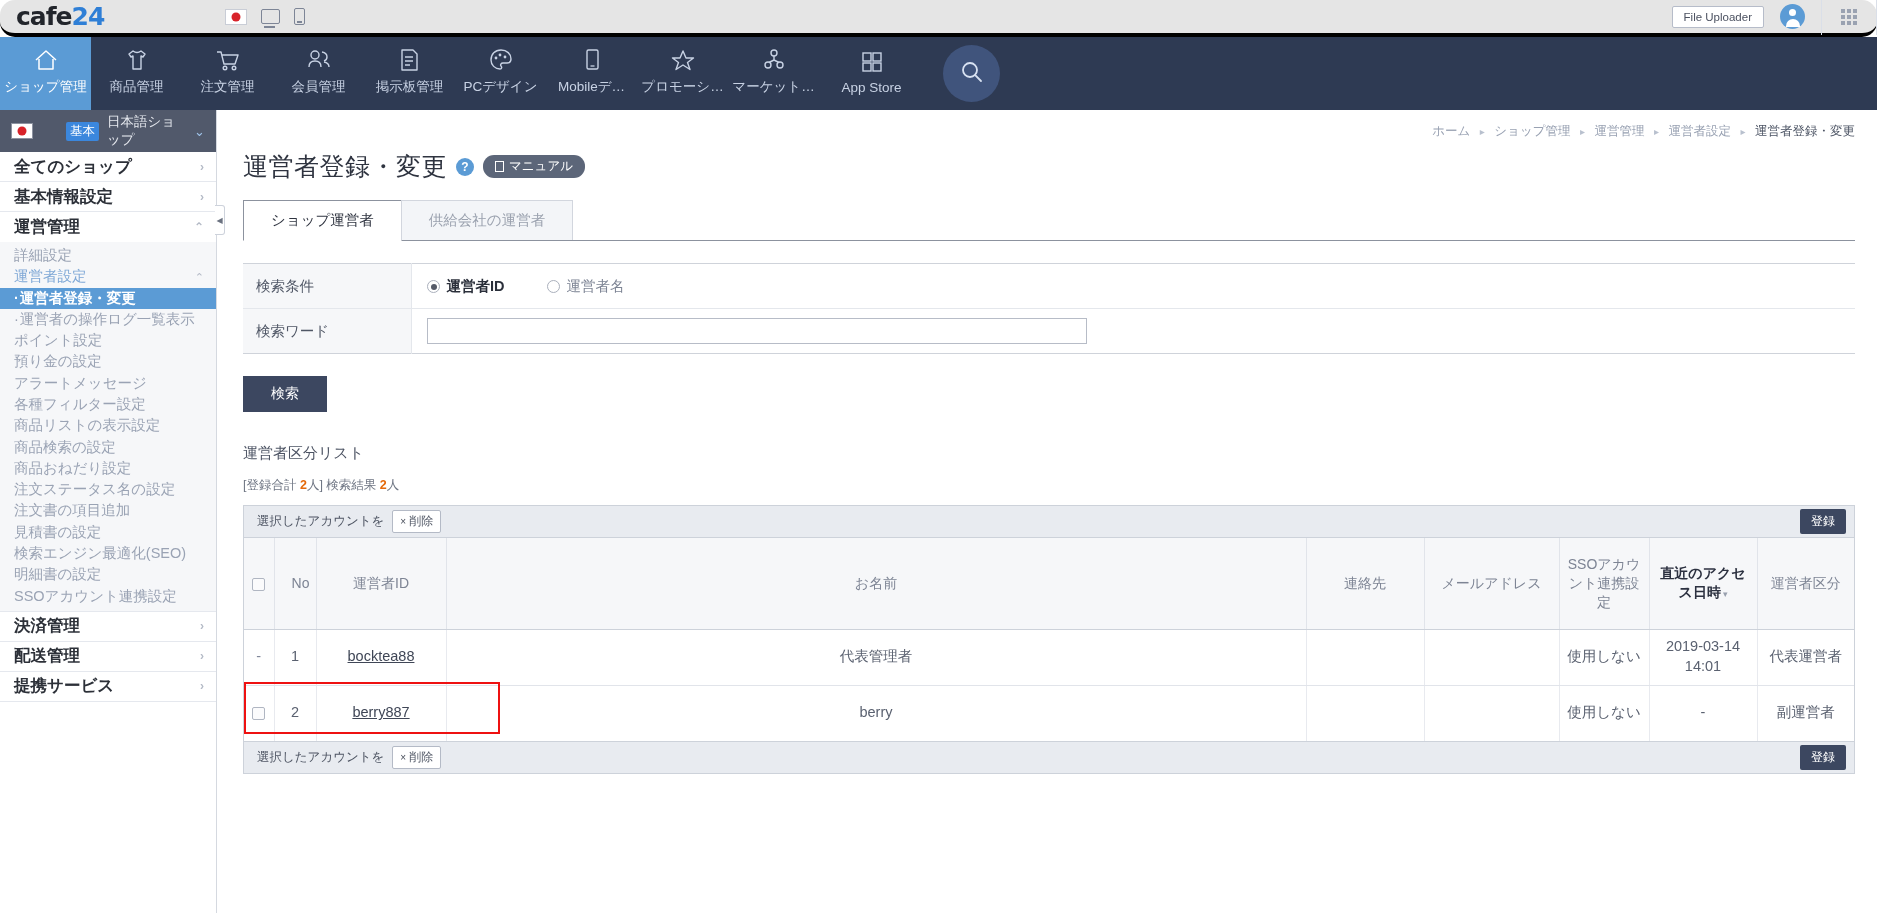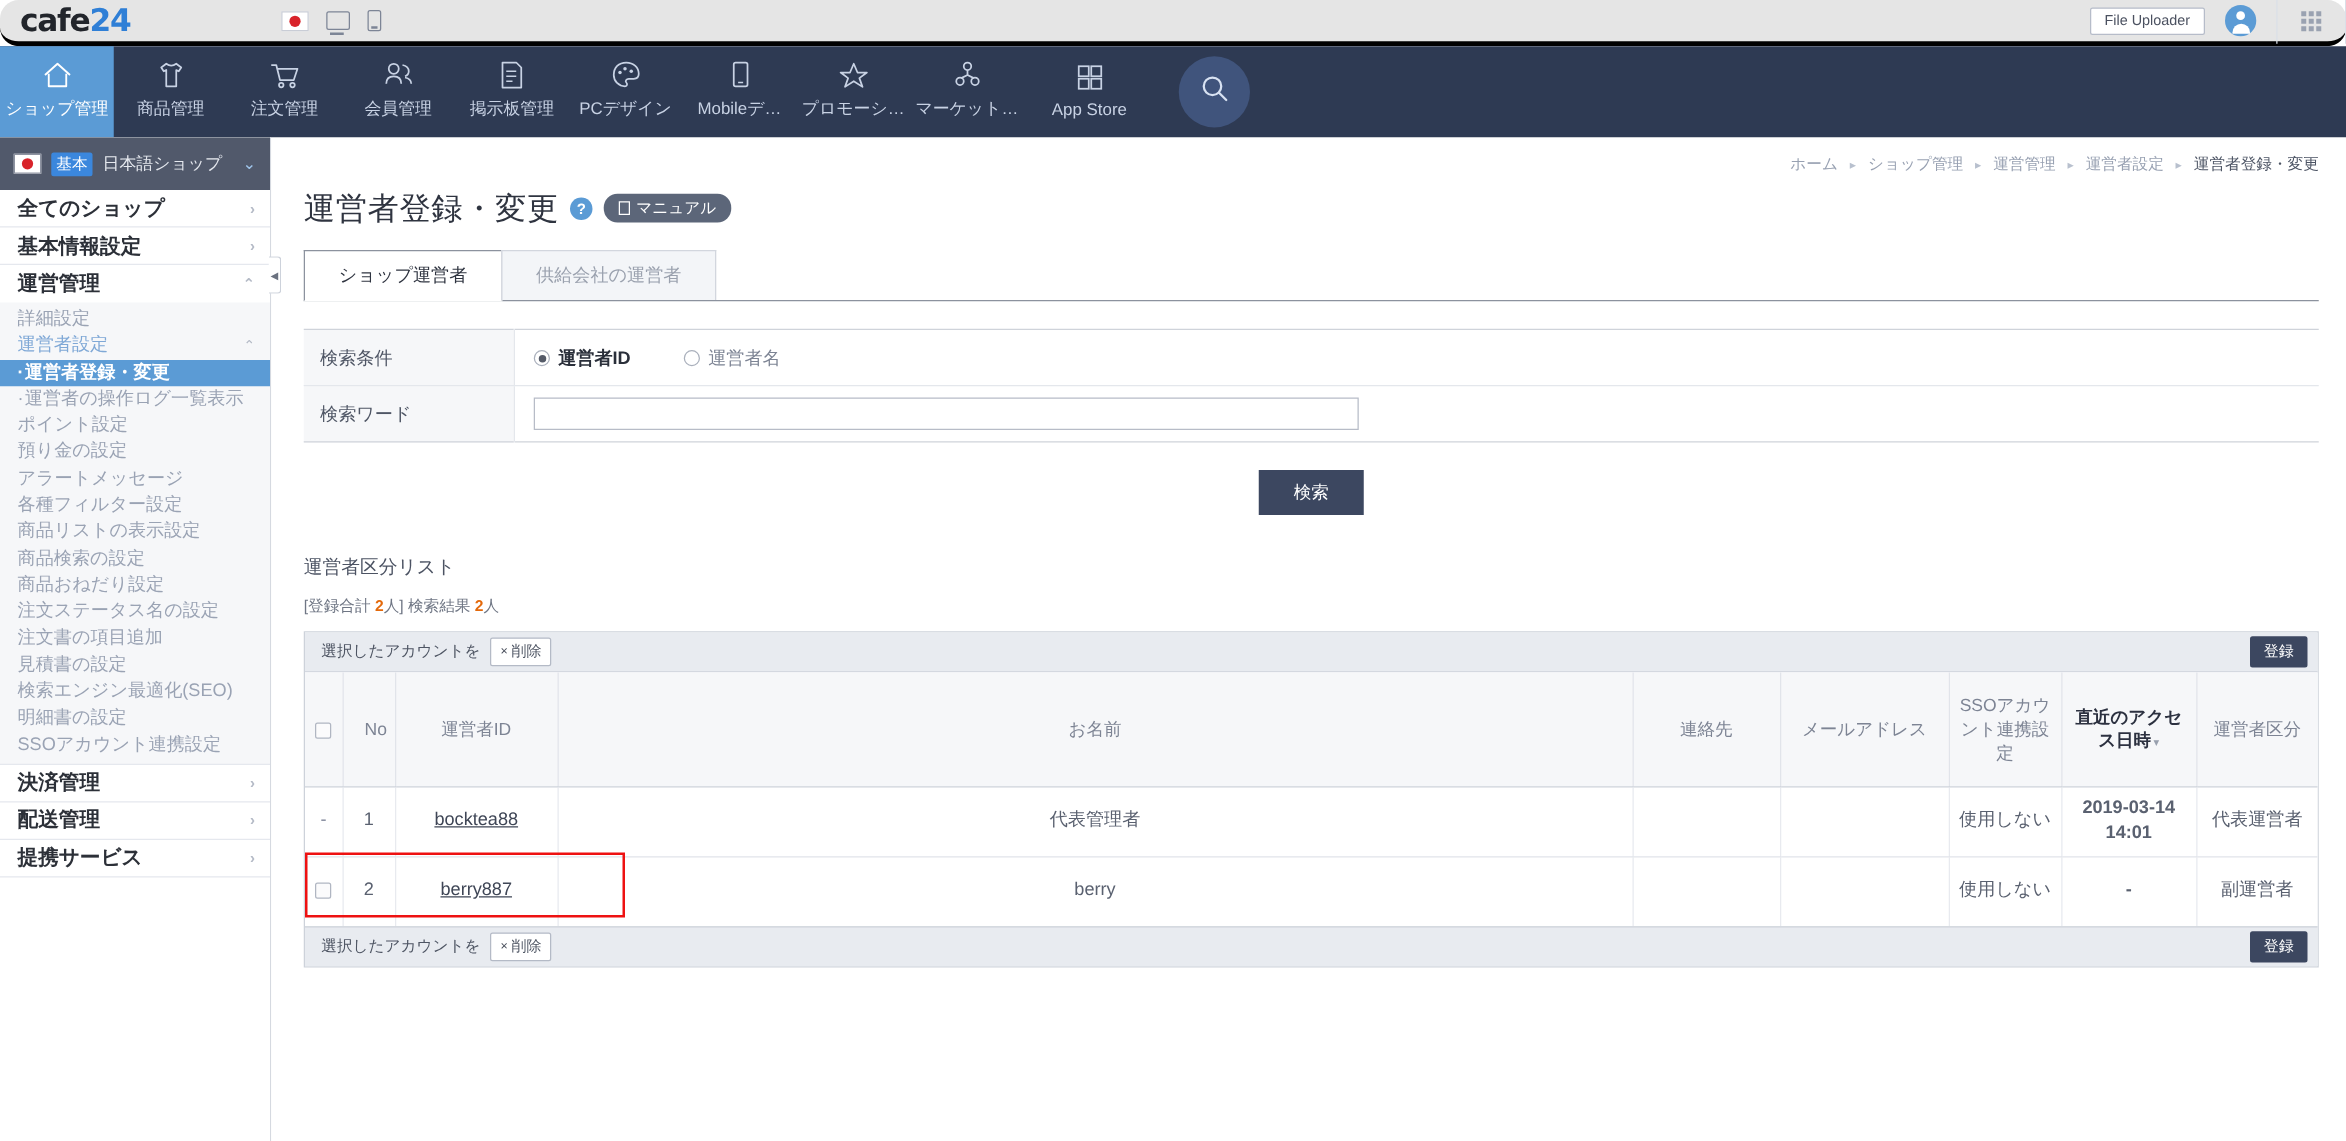--- a/index.html
+++ b/index.html
@@ -193,20 +193,21 @@
     gap: 8px;
     cursor: pointer;
   }
   .shop-select .flag-ico { border-color: #8d93a1; }
   .badge-basic {
     background: #3b87dd;
     color: #ffffff;
     font-size: 12.5px;
     padding: 1px 4px;
     border-radius: 2px;
+    margin-left: 25px;
   }
   .shop-name { color: #e6e9ef; font-size: 13.5px; flex: 1; }
   .chev-down { color: #9fc4ea; font-size: 13px; }
 
   .sb-group {
     height: 29px;
     display: flex;
     align-items: center;
     padding: 0 12px 0 14px;
     font-size: 16.5px;
@@ -383,21 +384,21 @@
   }
   .word-input {
     width: 660px; height: 26px;
     border: 1px solid #b7bcc7;
     font-size: 13px;
     padding: 0 6px;
     font-family: "Liberation Sans", sans-serif;
   }
 
   .search-btn-wrap {
-    display: flex; justify-content: center;
+    display: flex; justify-content: flex-start;
     margin-top: 22px;
   }
   .btn-dark {
     background: #3c4760;
     color: #ffffff;
     font-size: 14px;
     border: none;
     padding: 9px 28px;
     cursor: pointer;
     font-family: "Liberation Sans", sans-serif;
@@ -483,21 +484,21 @@
   }
   table.grid tr:last-child td { border-bottom: none; }
   table.grid th:last-child, table.grid td:last-child { border-right: none; }
   .c-chk { width: 30px; }
   .c-no { width: 42px; text-align: right; }
   .c-id { width: 130px; }
   .c-name { width: auto; }
   .c-tel { width: 118px; }
   .c-mail { width: 135px; }
   .c-ip { width: 90px; }
-  .c-acc { width: 108px; font-weight: bold; }
+  .c-acc { width: 108px; }
   .c-div { width: 97px; }
   .id-link {
     color: #3f4656;
     text-decoration: underline;
     cursor: pointer;
     font-size: 14.5px;
   }
   .chk {
     width: 13px; height: 13px;
     border: 1px solid #b0b6c2;

